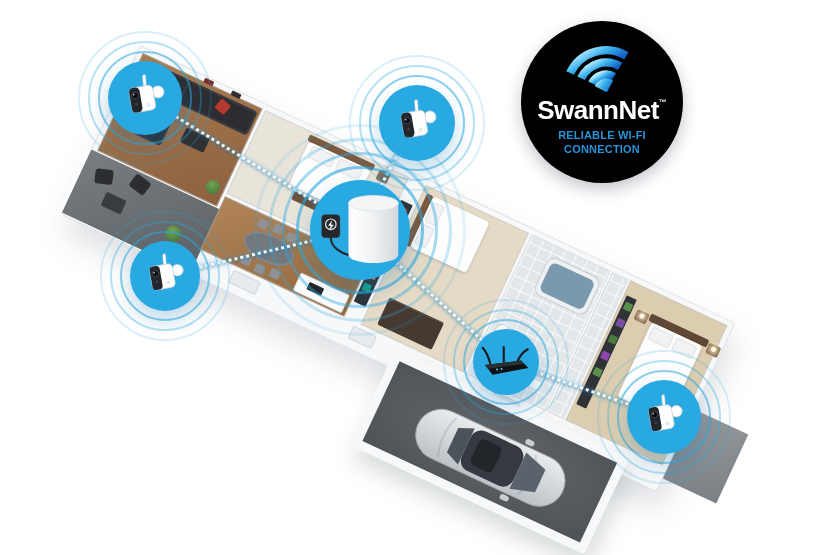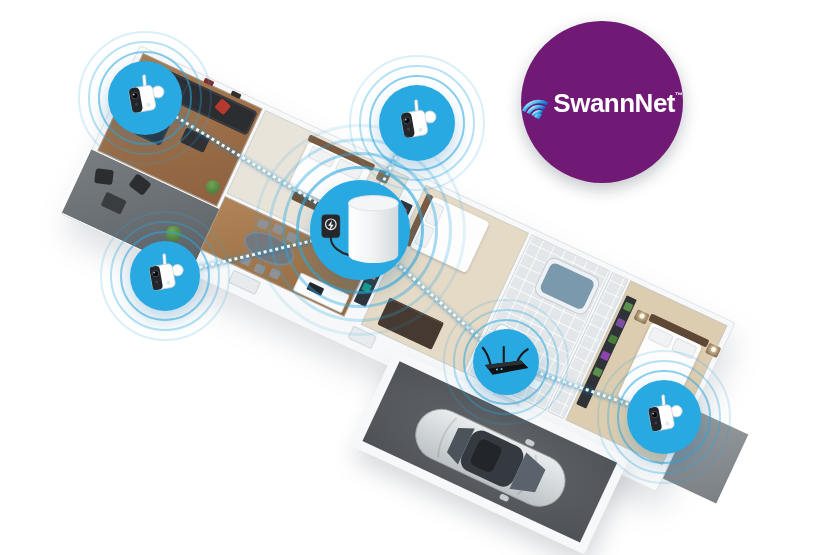--- a/index.html
+++ b/index.html
@@ -81,21 +81,21 @@
 
   #cam-living {left:108px;top:61px; width:74px;height:74px;}
   #cam-deck   {left:130px;top:241px;width:70px;height:70px;}
   #cam-hall   {left:379px;top:85px; width:76px;height:76px;}
   #cam-master {left:627px;top:380px;width:74px;height:74px;}
   #hub        {left:310px;top:180px;width:100px;height:100px;}
   #router     {left:473px;top:329px;width:66px;height:66px;}
 
   
   #brand{position:absolute;left:521px;top:21px;width:162px;height:162px;border-radius:50%;
-         background:#701a75;z-index:8;display:flex;align-items:center;
+         background:#000000;z-index:8;display:flex;flex-direction:column;align-items:center;
          box-shadow:0 6px 16px rgba(10,25,45,.25);}
   #brand .wifi{margin-top:10px;width:92px;height:64px;}
   #brand .title{color:#fff;font-size:26px;font-weight:bold;letter-spacing:-.5px;line-height:1;margin-top:2px;}
   #brand .tm{font-size:8px;vertical-align:14px;font-weight:bold;letter-spacing:0;}
   #brand .sub{color:#2794d8;font-size:11px;font-weight:bold;text-align:center;line-height:1.3;
               letter-spacing:.2px;margin-top:5px;}
 </style>
 </head>
 <body>
 
@@ -358,15 +358,19 @@
         </linearGradient>
       </defs>
       <g transform="rotate(-17 50 60)">
         <path d="M11.4,43.2 A52,52 0 0 1 88.6,43.2" stroke="url(#wg)" stroke-width="11" fill="none"></path>
         <path d="M23.3,53.9 A36,36 0 0 1 76.7,53.9" stroke="url(#wg)" stroke-width="11" fill="none"></path>
         <path d="M35.1,64.6 A20,20 0 0 1 64.9,64.6" stroke="url(#wg)" stroke-width="11" fill="none"></path>
         <path d="M50,80 L38.8,69 A15,15 0 0 1 61.2,69 Z" fill="url(#wg)" stroke="url(#wg)" stroke-width="2" stroke-linejoin="round"></path>
       </g>
     </svg>
     <div class="title"><span>SwannNet</span><span class="tm">™</span></div>
+    <div class="sub">
+      <div>RELIABLE WI-FI</div>
+      <div>CONNECTION</div>
+    </div>
   </div>
 
 </div>
 
 </body></html>

